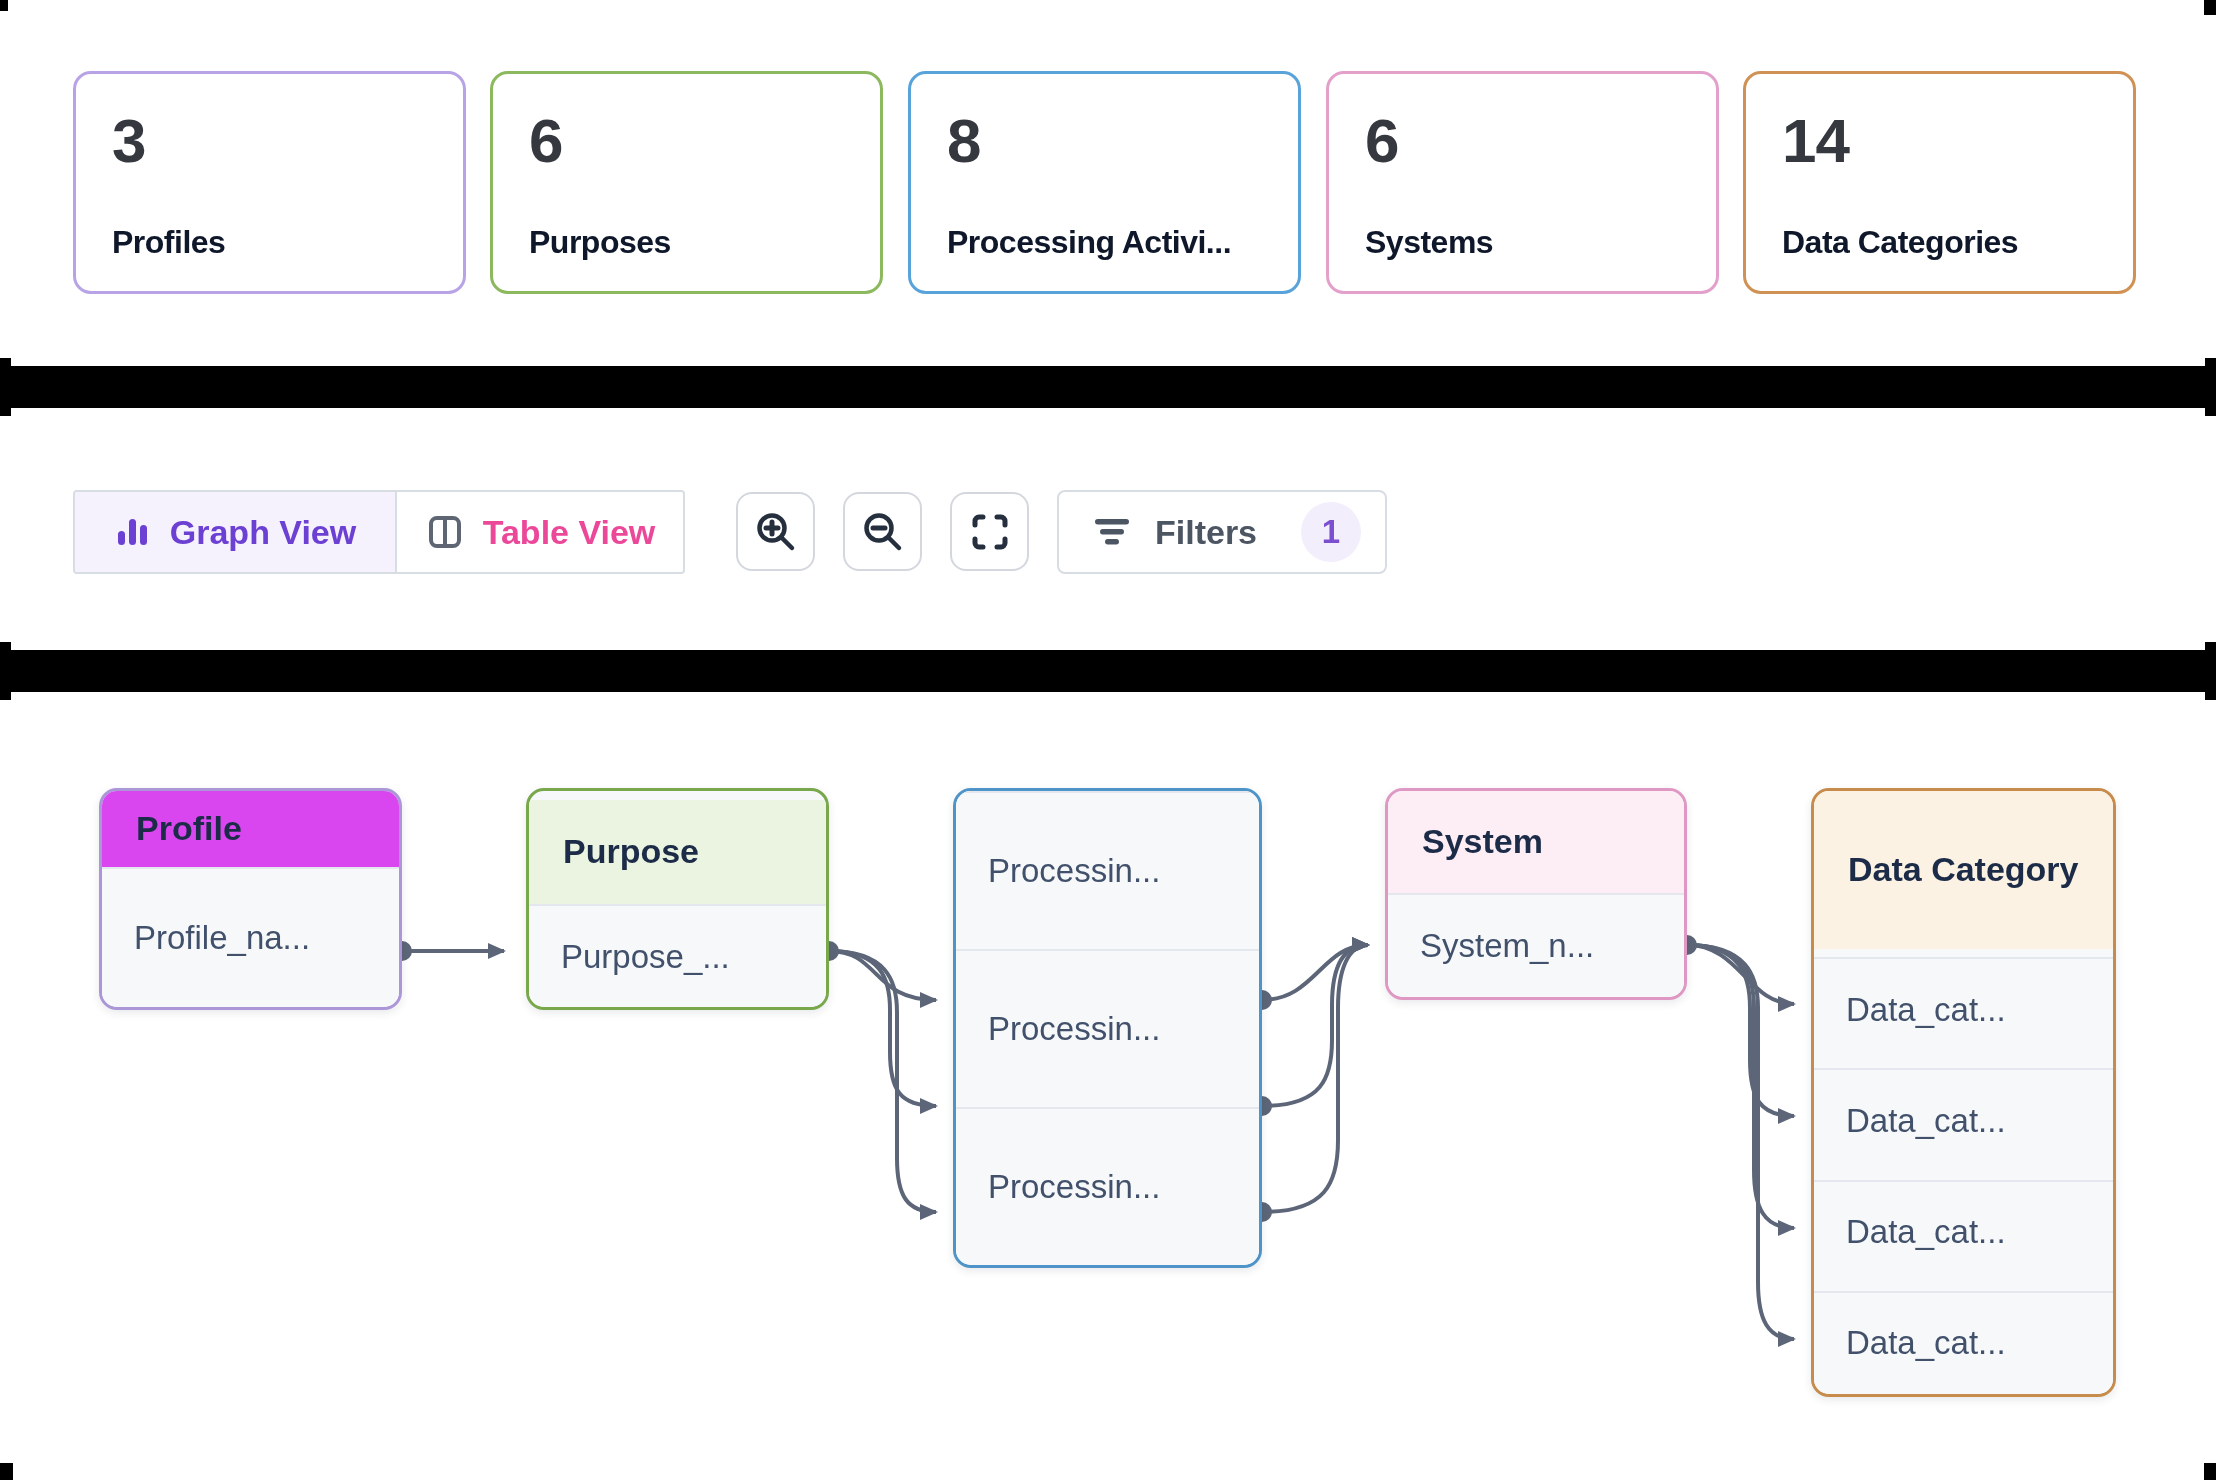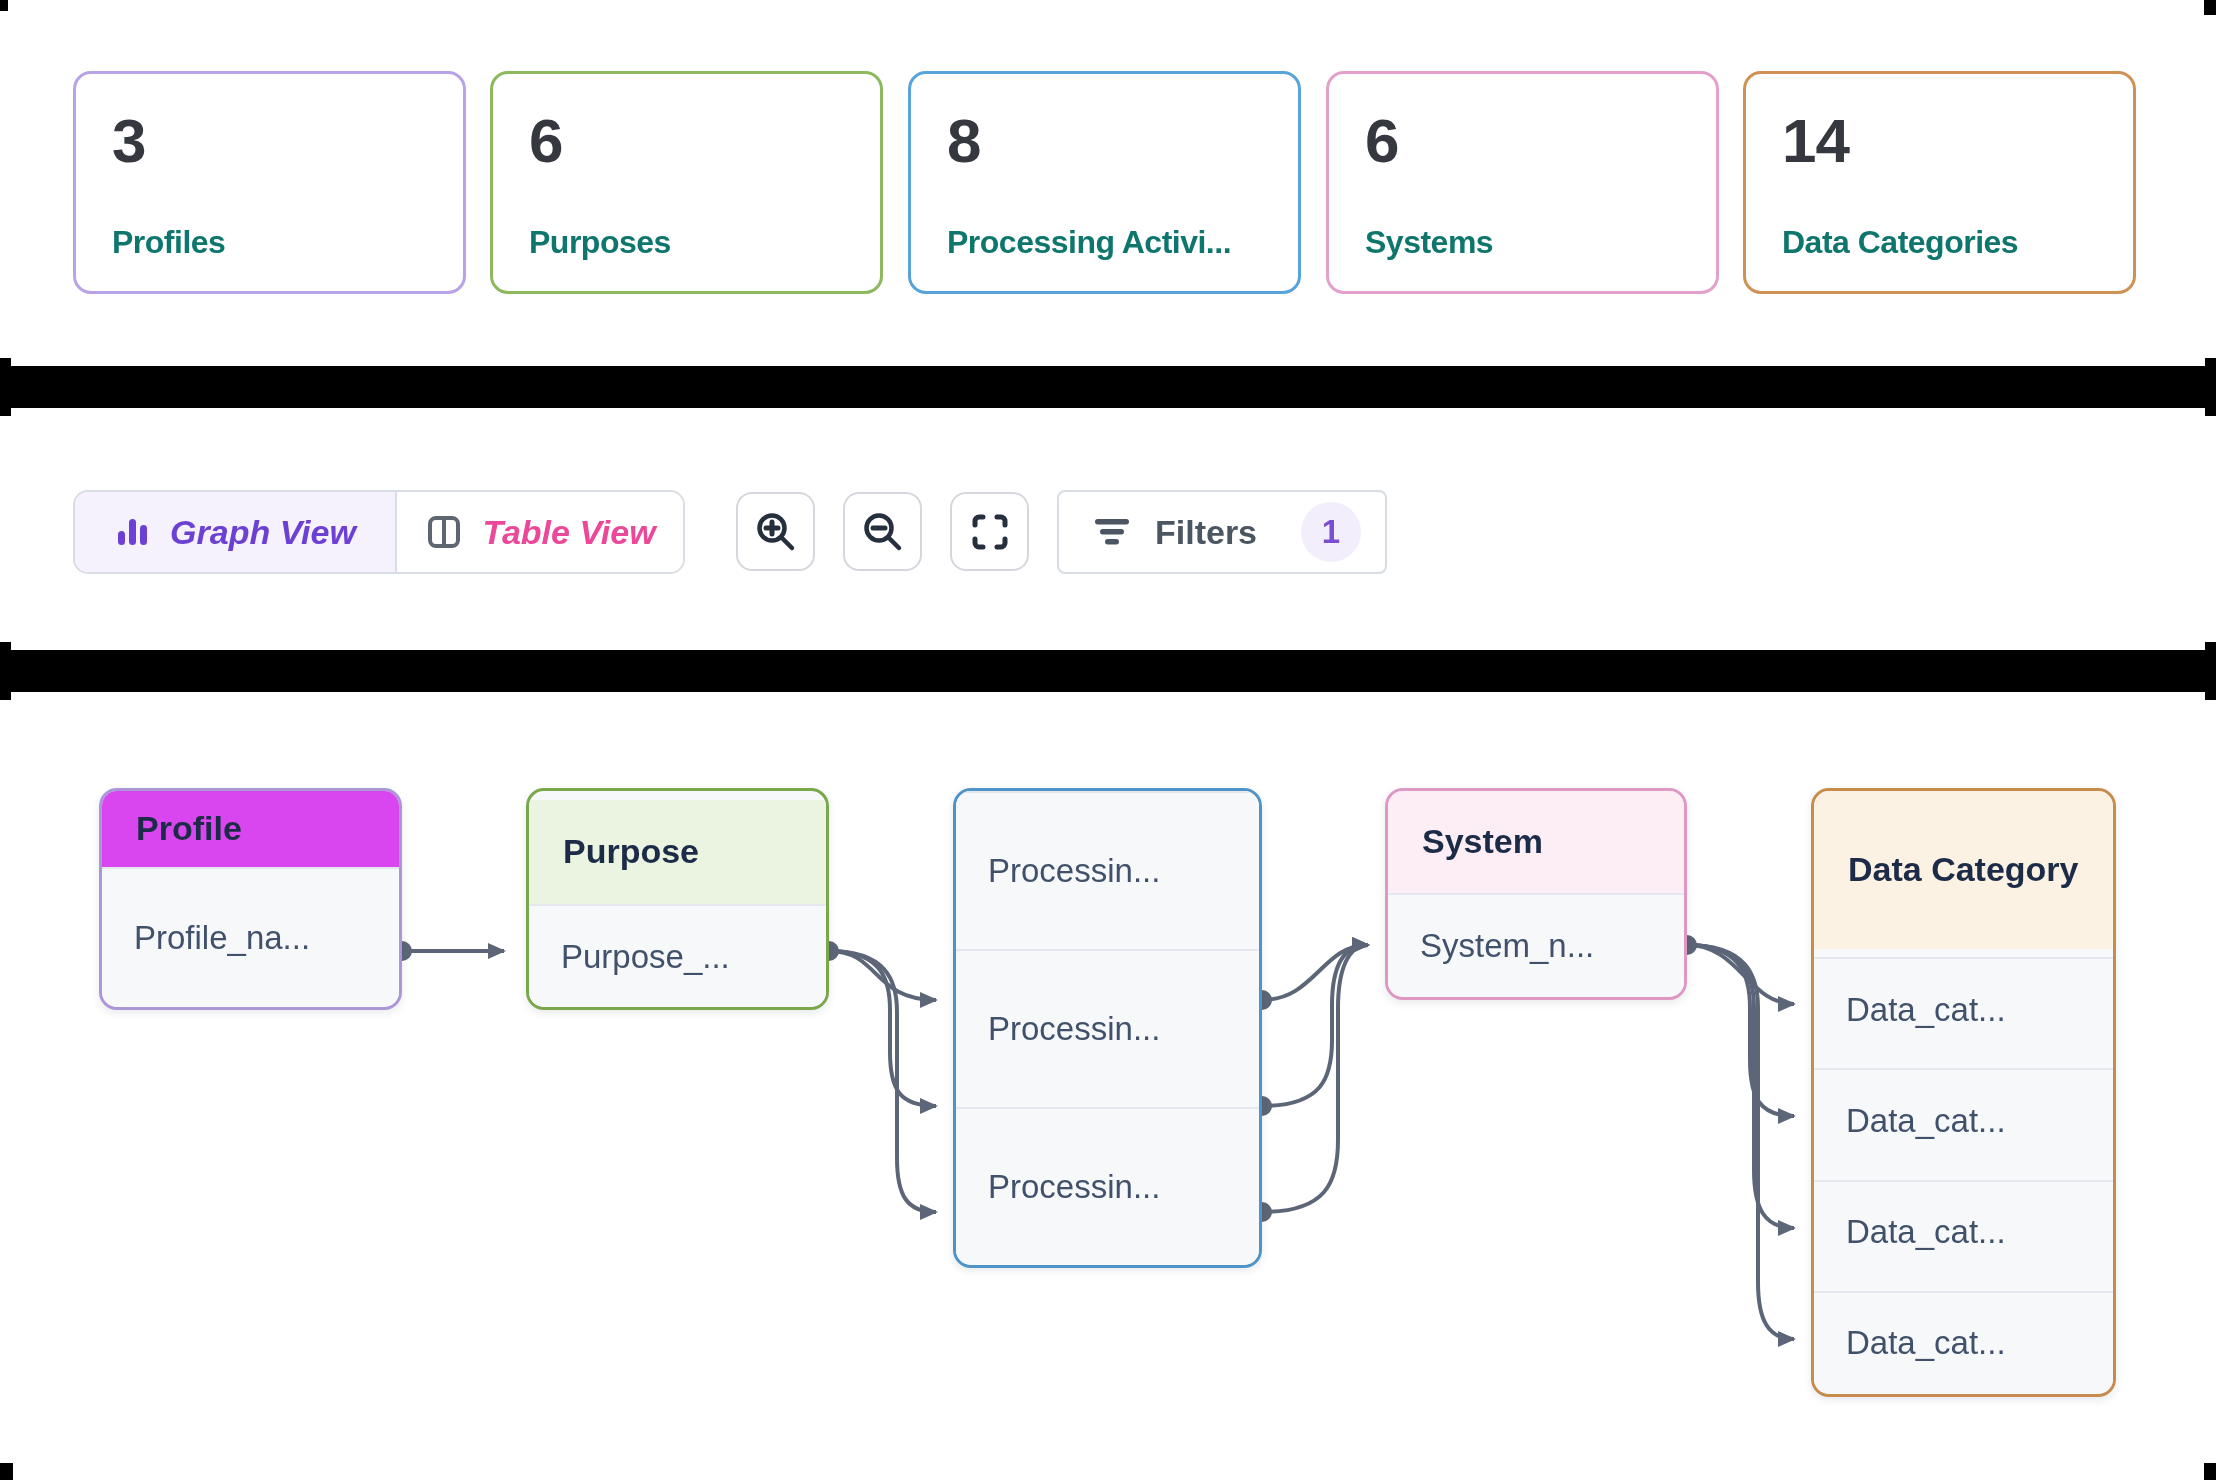--- a/index.html
+++ b/index.html
@@ -17,28 +17,28 @@
     position:absolute; top:71px; width:393px; height:223px;
     background:#fff; border:3px solid #ccc; border-radius:18px;
     padding:34px 24px 0 36px;
   }
   .stat-value {
     font-size:62px; font-weight:700; color:#35393f; line-height:1.05;
     letter-spacing:-1px;
   }
   .stat-label {
     position:absolute; left:36px; top:150px; font-size:32px; font-weight:700;
-    color:#0f766e; white-space:nowrap; letter-spacing:-0.5px;
+    color:#0f172a; white-space:nowrap; letter-spacing:-0.5px;
   }
 
   
   .seg-control {
     position:absolute; left:73px; top:490px; width:612px; height:84px;
-    background:#fff; border:2px solid #d8dce3; border-radius:15px;
-    display:flex; overflow:hidden;font-style:italic;
+    background:#fff; border:2px solid #d8dce3; border-radius:4px;
+    display:flex; overflow:hidden;
   }
   .seg {
     display:flex; align-items:center; justify-content:center; gap:18px;
     font-size:34px; font-weight:700; white-space:nowrap; cursor:pointer;
   }
   .seg-active { width:322px; background:#f5f1fd; color:#6b40d2; border-right:2px solid #d8dce3; }
   .seg-inactive { flex:1; background:#fff; color:#ec4899; }
 
   .icon-btn {
     position:absolute; top:492px; width:79px; height:79px;

